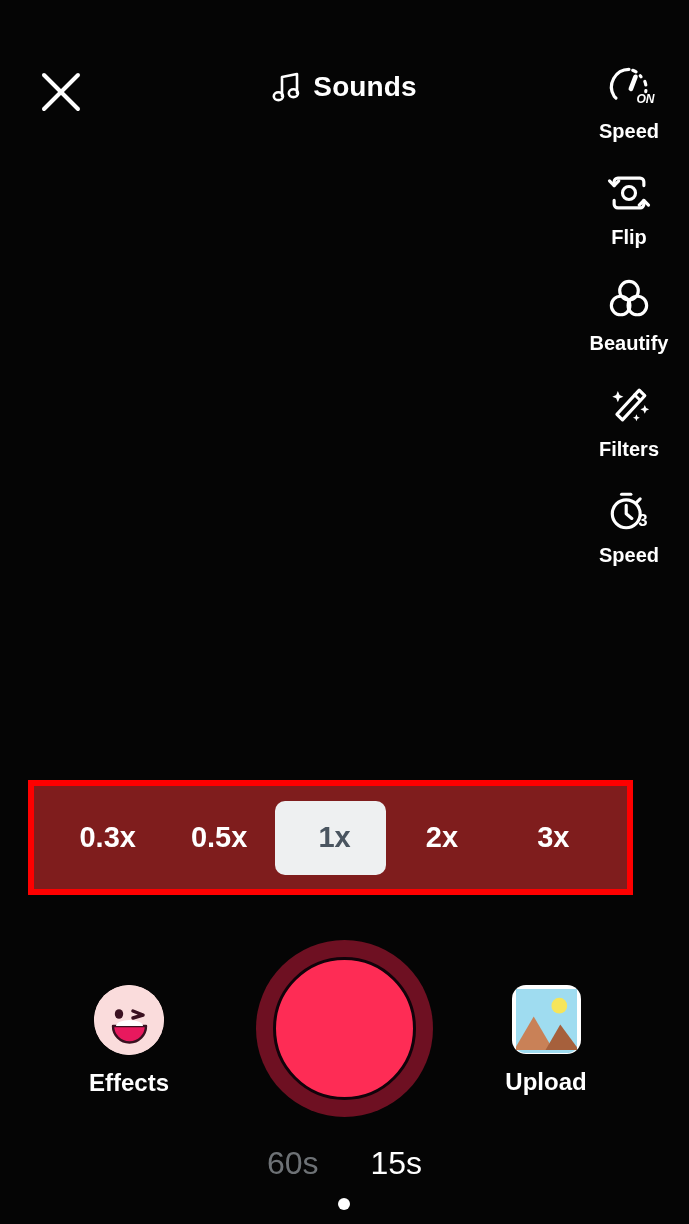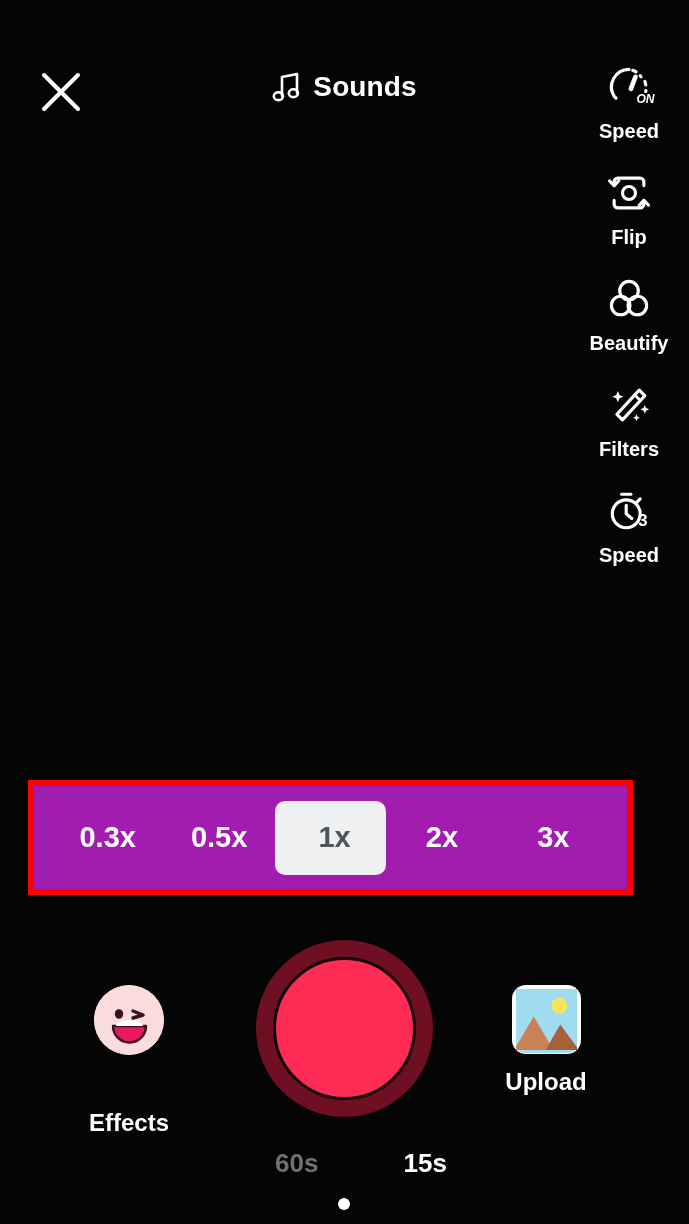--- a/index.html
+++ b/index.html
@@ -99,21 +99,21 @@
     box-sizing: border-box;
     background: transparent;
     pointer-events: none;
   }
   #speed-bar {
     position: absolute;
     left: 34px;
     top: 786px;
     width: 593px;
     height: 103px;
-    background: #a21caf;
+    background: #7f1d1d;
     display: flex;
     align-items: center;
     justify-content: flex-start;
     box-sizing: border-box;
     padding: 0 18px;
   }
   .speed-option {
     flex: 1 1 0;
     height: 103px;
     display: flex;
@@ -150,21 +150,20 @@
 
   #effects-btn {
     position: absolute;
     left: 63px;
     top: 45px;
     width: 132px;
     display: flex;
     flex-direction: column;
     align-items: center;
     cursor: pointer;
-    gap: 40px;
   }
   #effects-btn .emoji-circle {
     width: 70px;
     height: 70px;
     border-radius: 50%;
     background: #fadcdc;
     display: flex;
     align-items: center;
     justify-content: center;
     overflow: hidden;
@@ -238,27 +237,26 @@
     position: absolute;
     left: 0;
     top: 1148px;
     width: 689px;
     display: flex;
     align-items: center;
     justify-content: center;
     gap: 52px;
   }
   .duration-option {
-    font-size: 26px;
-    font-weight: bold;
+    font-size: 32px;
+    font-weight: normal;
     color: #6e7276;
     cursor: pointer;
     user-select: none;
     line-height: 30px;
-    margin-left: 33px;
   }
   .duration-option.selected { color: #ffffff; }
 
   #duration-dot {
     position: absolute;
     left: 338px;
     top: 1198px;
     width: 12px;
     height: 12px;
     border-radius: 50%;

